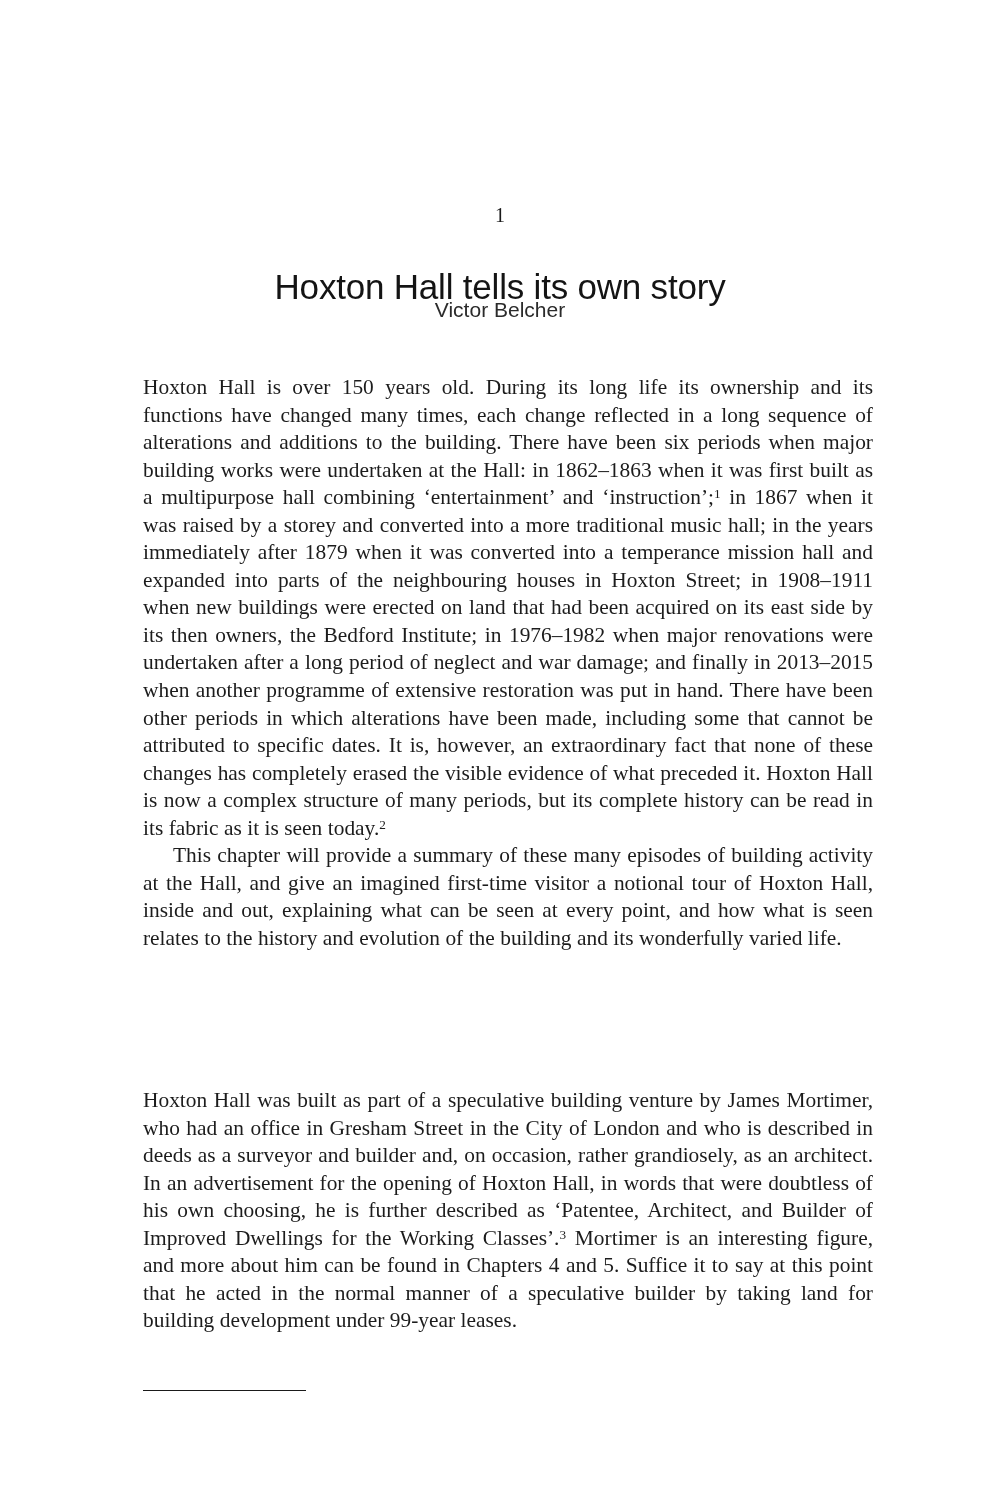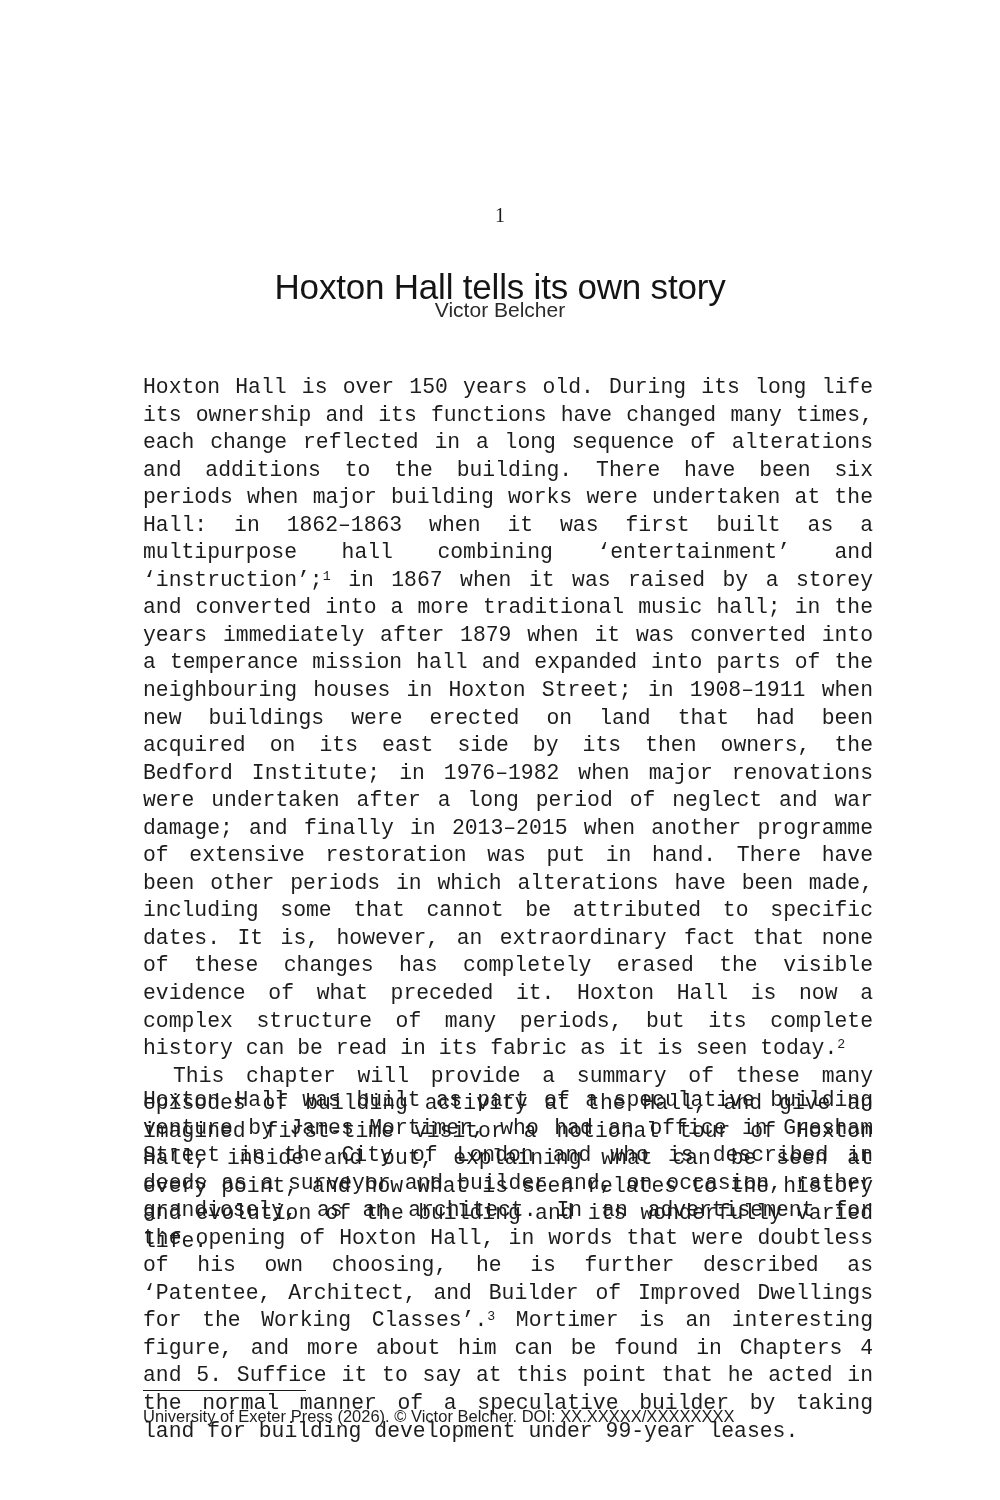--- a/index.html
+++ b/index.html
@@ -70,21 +70,21 @@
   
   .text-column {
     position: absolute;
     left: 143px;
     top: 374px;
     width: 730px;
   }
 
   p.body-par {
     margin: 0;
-    font-family: Liberation Mono, monospace;
+    font-family: Liberation Serif, serif;
     font-size: 21.4px;
     line-height: 27.55px;
     text-align: justify;
     text-justify: inter-word;
     color: #1c1c1c;
     word-spacing: 0.1px;
   }
 
   p.body-par.indent {
     text-indent: 30px;
@@ -163,16 +163,15 @@
     <p class="body-par indent">This chapter will provide a summary of these many episodes of building activity at the Hall, and give an imagined first-time visitor a notional tour of Hoxton Hall, inside and out, explaining what can be seen at every point, and how what is seen relates to the history and evolution of the building and its wonderfully varied life.</p>
   </div>
 
 
   <div class="section-body">
     <p class="body-par"><span>Hoxton Hall was built as part of a speculative building venture by James Mortimer, who had an office in Gresham Street in the City of London and who is described in deeds as a surveyor and builder and, on occasion, rather grandiosely, as an architect. In an advertisement for the opening of Hoxton Hall, in words that were doubtless of his own choosing, he is further described as ‘Patentee, Architect, and Builder of Improved Dwellings for the Working Classes’.</span><sup class="fn">3</sup><span> Mortimer is an interesting figure, and more about him can be found in Chapters 4 and 5. Suffice it to say at this point that he acted in the normal manner of a speculative builder by taking land for building development under 99-year leases.</span></p>
   </div>
 
   <div class="footer-block">
     <hr class="footer-rule">
-    <div class="footer-line">University of Exeter Press (2026). © Victor Belcher. DOI: XX.XXXXX/XXXXXXXX</div>
   </div>
 
 </div>
 
 </body></html>

